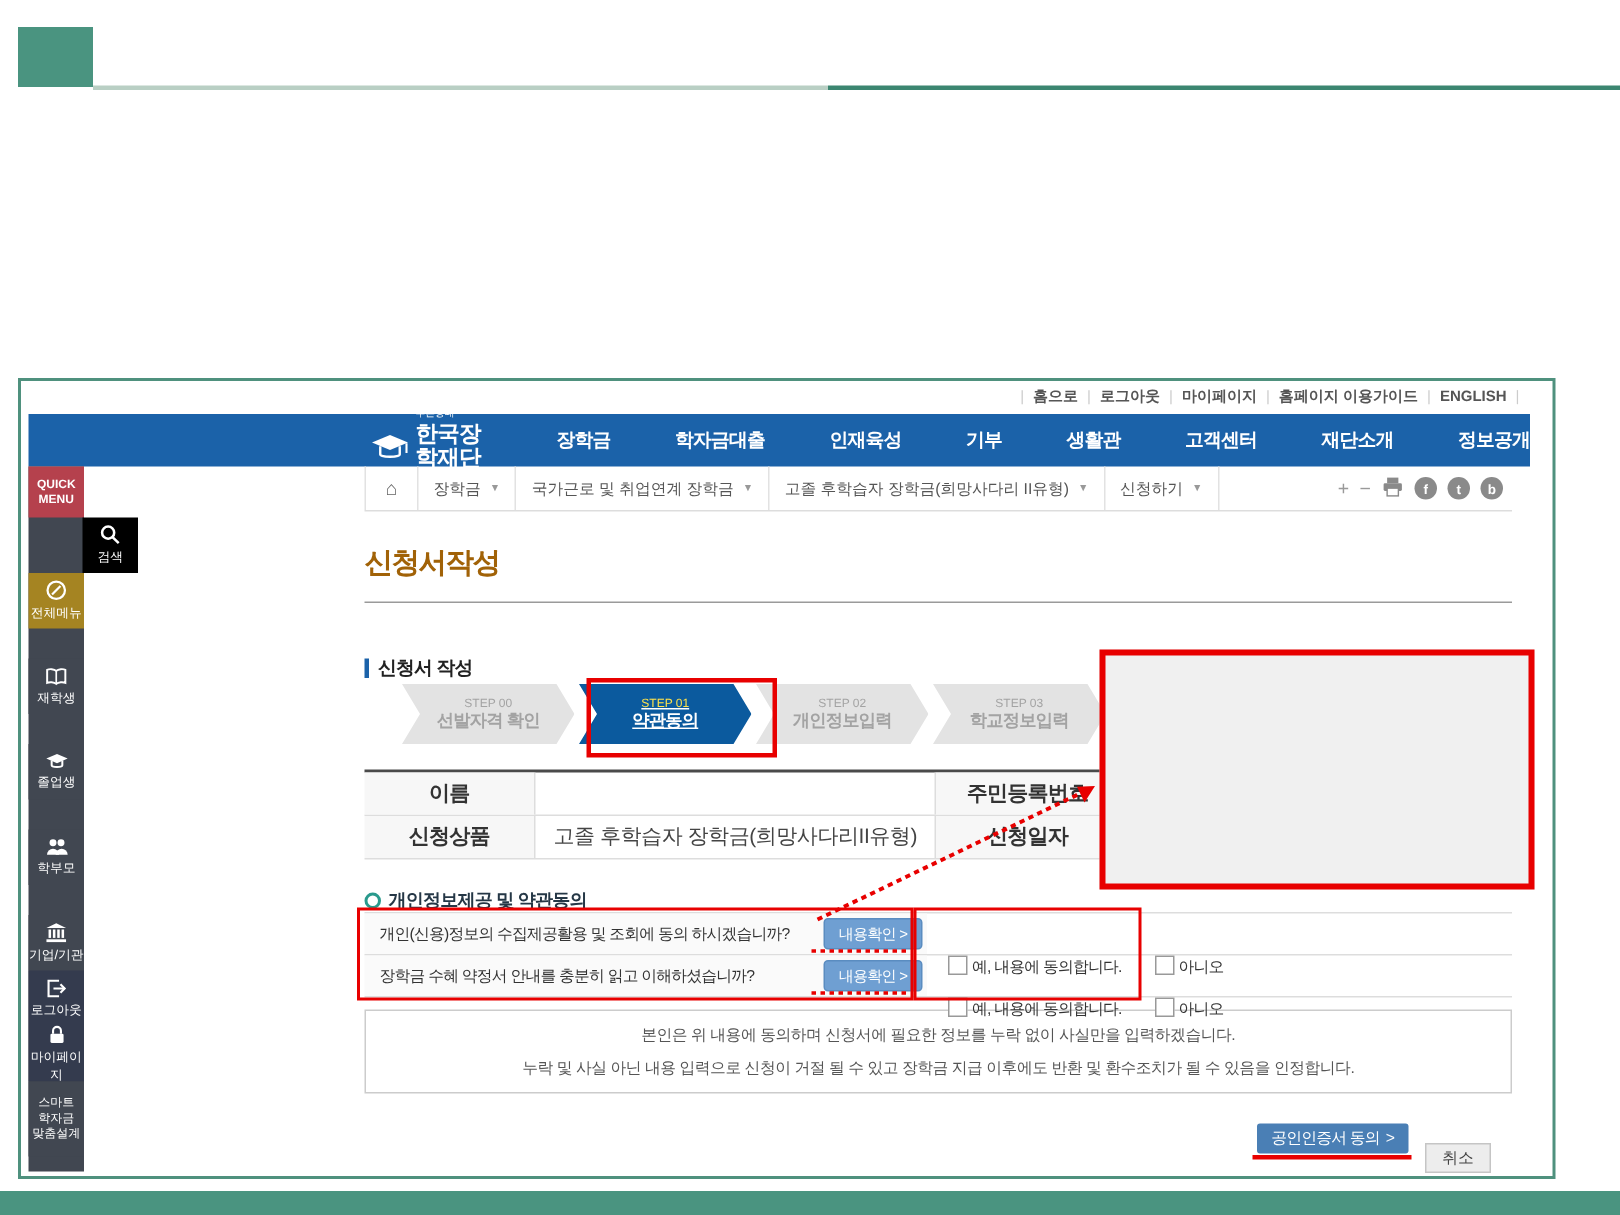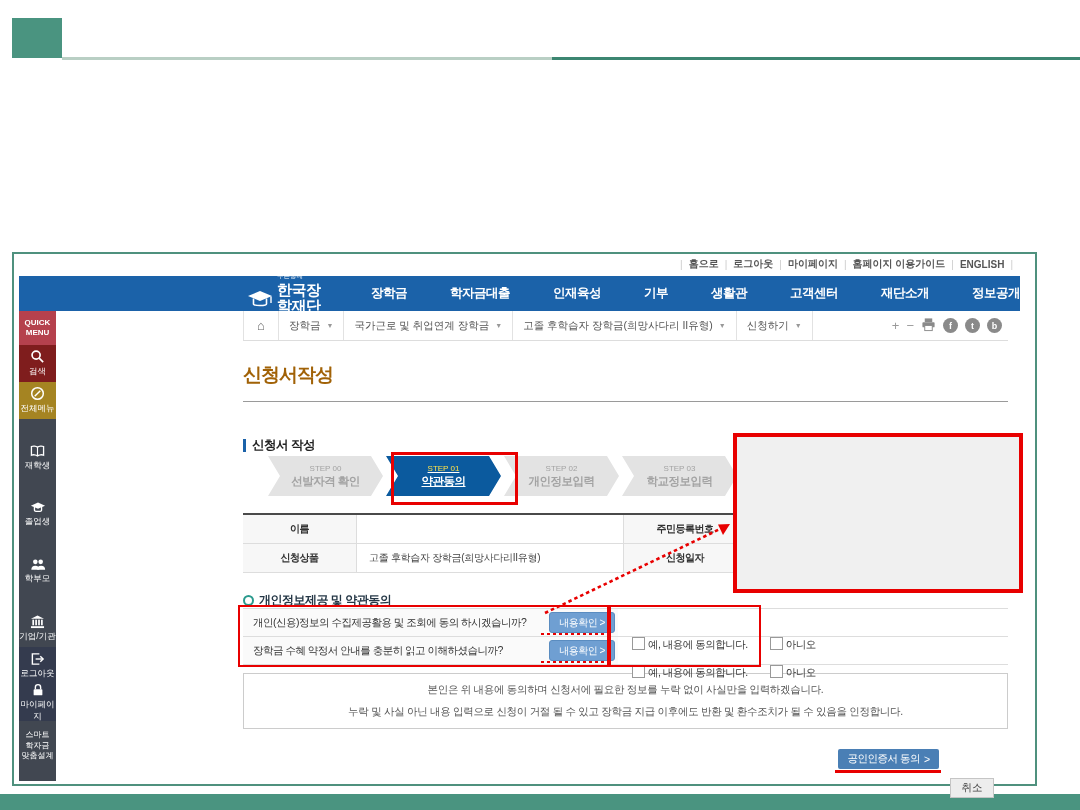--- a/index.html
+++ b/index.html
@@ -42,21 +42,21 @@
   .soc{width:15px;height:15px;border-radius:50%;background:#8a8a8a;color:#fff;font-size:9px;
        display:flex;align-items:center;justify-content:center;font-weight:bold;cursor:pointer;}
 
   
   .sidebar{left:5px;top:57px;width:37px;height:470px;background:#414751;}
   .qm{width:100%;color:#fff;text-align:center;display:flex;flex-direction:column;
       align-items:center;justify-content:center;cursor:pointer;}
   .qm-header{height:34px;background:#b5414d;font-size:8px;font-weight:bold;line-height:1.3;cursor:default;}
   .qm-item{height:37px;font-size:8.5px;gap:2px;}
   .qm-item svg{display:block;}
-  .qm-search{background:#7f1d1d;}
+  .qm-search{background:#000000;margin-left:36px;}
   .qm-menu{background:#a58422;}
   .qm-slate{background:#414751;margin-top:20px;}
   .qm-navy{background:#343b4e;}
   .qm-smart{height:50px;background:#414751;font-size:8px;line-height:1.35;}
 
   
   .page-title{left:229px;top:108px;font-size:19px;font-weight:bold;color:#a16207;letter-spacing:-1px;}
   .title-rule{left:229px;top:147px;width:765px;height:1px;background:#9a9a9a;}
   .section-label{left:229px;top:183px;display:flex;align-items:center;gap:6px;
                  font-size:12.5px;font-weight:bold;color:#222;letter-spacing:-0.5px;}
@@ -67,21 +67,21 @@
   .chev{width:115px;height:40px;background:#e3e3e3;color:#a3a3a3;text-align:center;
         display:flex;flex-direction:column;justify-content:center;line-height:1.25;
         clip-path:polygon(0 0,103px 0,115px 20px,103px 40px,0 40px,12px 20px);}
   .chev .s-no{font-size:8px;}
   .chev .s-label{font-size:11.5px;font-weight:bold;letter-spacing:-0.5px;}
   .chev.active{background:#0b5a9e;color:#fff;text-decoration:underline;}
   .chev.active .s-no{color:#ffe24a;}
   .step-highlight{left:377px;top:198px;width:121px;height:47px;border:3px solid #e80000;z-index:30;}
 
   
-  .info-table{left:229px;top:259px;width:765px;border-top:2px solid #4a4a4a;font-size:10px;color:#444;}
+  .info-table{left:229px;top:259px;width:765px;border-top:2px solid #4a4a4a;font-size:14px;color:#444;}
   .it-row{display:flex;height:28px;border-bottom:1px solid #ddd;}
   .it-h{background:#f7f7f7;display:flex;align-items:center;justify-content:center;
         font-weight:bold;color:#333;letter-spacing:-0.5px;}
   .it-v{display:flex;align-items:center;padding-left:12px;letter-spacing:-0.3px;}
   .c1{width:113px;}.c2{width:254px;border-left:1px solid #ddd;border-right:1px solid #ddd;}
   .c3{width:122px;border-right:1px solid #ddd;}.c4{flex:1;}
 
   
   .callout{left:719px;top:179px;width:282px;height:152px;background:#f0f0f0;
            border:4px solid #e80000;z-index:40;}
@@ -111,21 +111,21 @@
   
   .notice{left:229px;top:419px;width:763px;height:54px;border:1px solid #ccc;background:#fff;
           display:flex;flex-direction:column;align-items:center;justify-content:center;gap:8px;
           font-size:10.5px;color:#555;letter-spacing:-0.3px;}
 
   
   .btn-certify{left:824px;top:495px;width:101px;height:20px;background:#4a7fb5;border-radius:2px;
                color:#fff;font-size:10.5px;display:flex;align-items:center;justify-content:center;
                gap:4px;cursor:pointer;letter-spacing:-0.5px;}
   .btn-underline{left:821px;top:516px;width:106px;height:3px;background:#e80000;}
-  .btn-cancel{left:936px;top:524px;width:44px;height:20px;background:#ededed;border:1px solid #c5c5c5;
+  .btn-cancel{left:936px;top:508px;width:44px;height:20px;background:#ededed;border:1px solid #c5c5c5;
               color:#444;font-size:10.5px;display:flex;align-items:center;justify-content:center;
               cursor:pointer;box-sizing:border-box;}
 </style>
 </head>
 <body>
 
 <div class="abs top-square"></div>
 <div class="abs top-line-light"></div>
 <div class="abs top-line-dark"></div>
 <div class="abs bottom-bar"></div>

